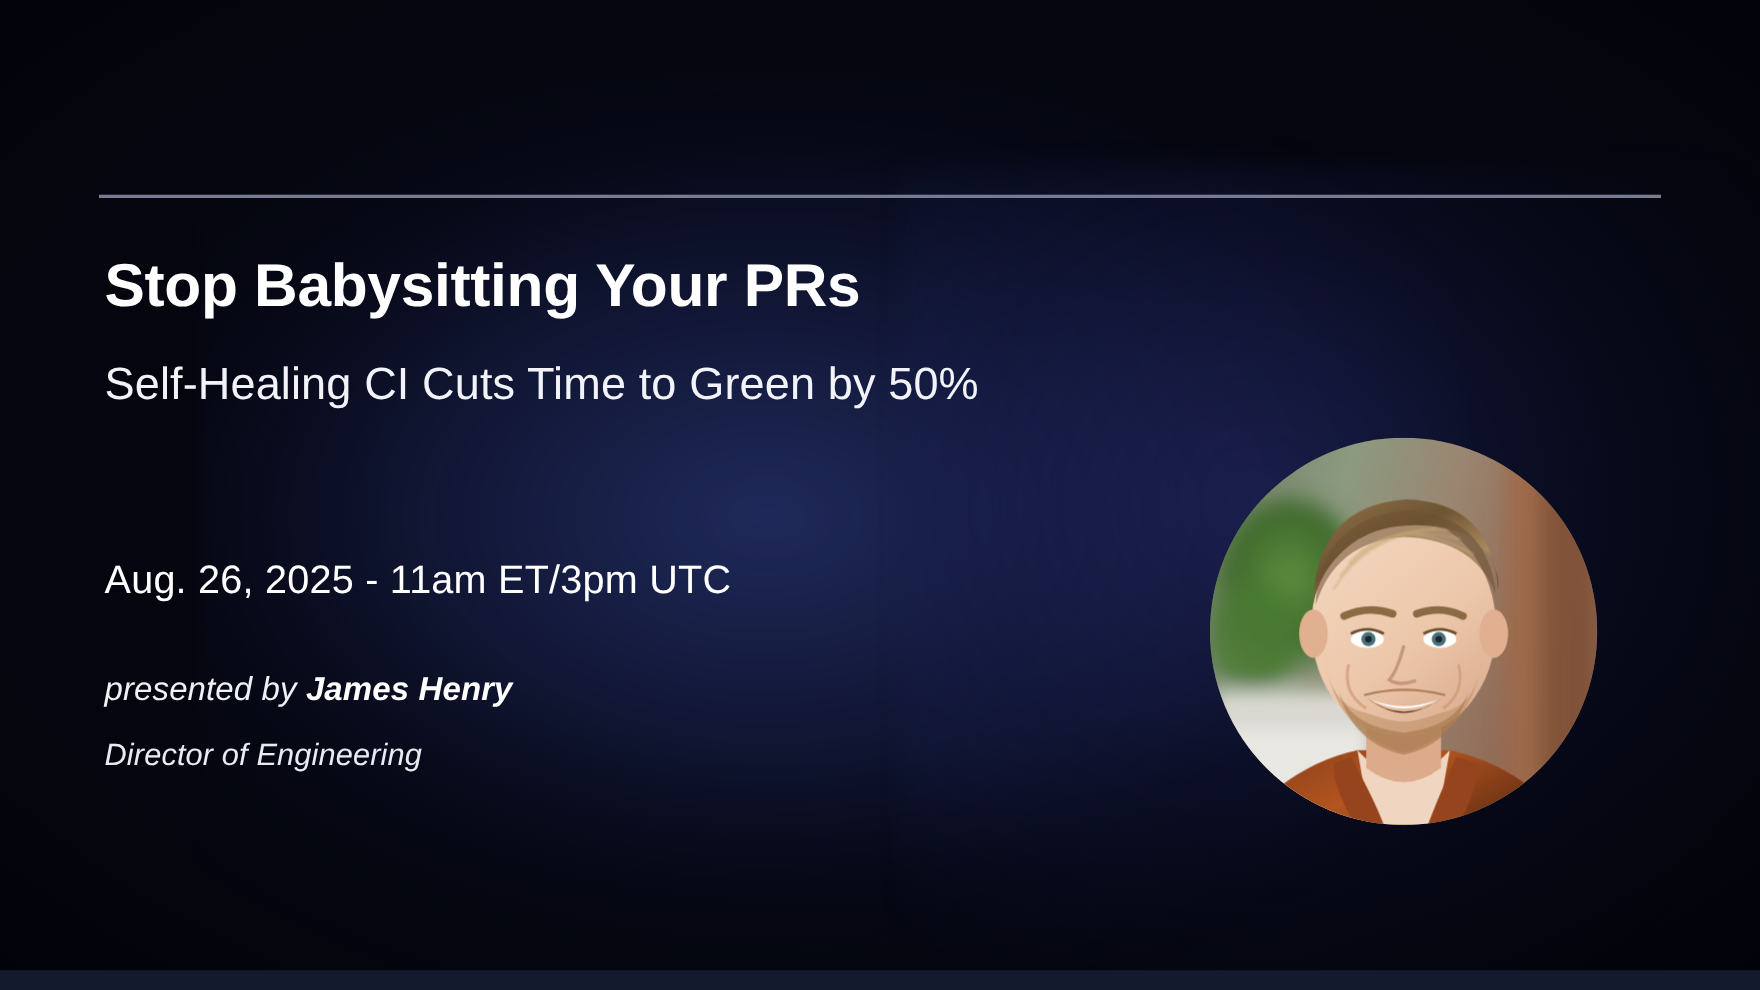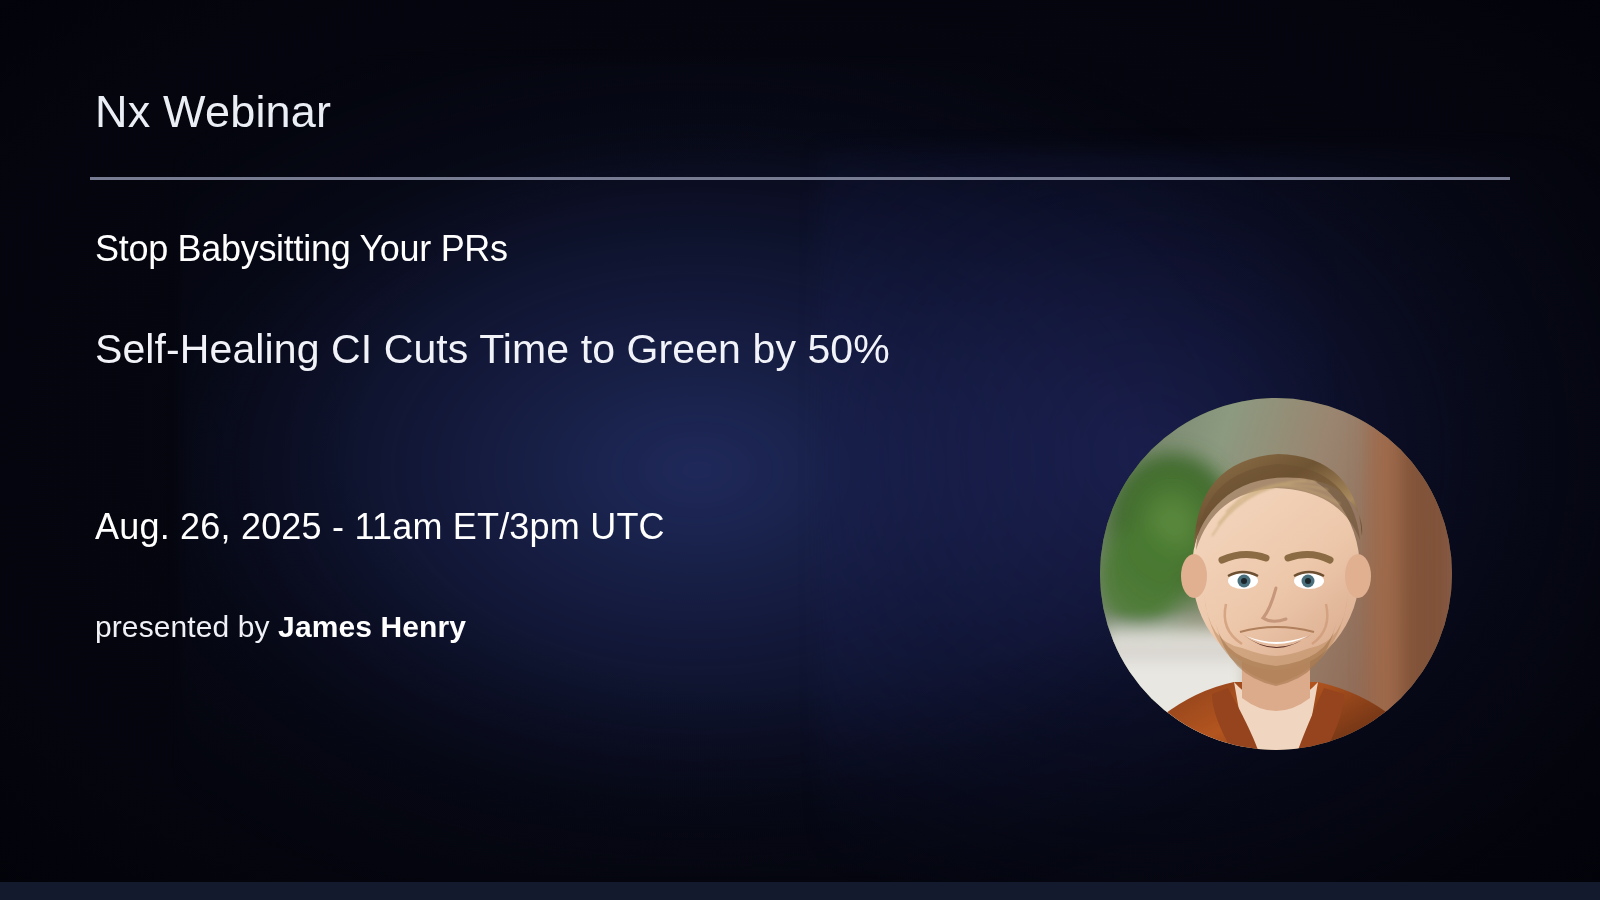--- a/index.html
+++ b/index.html
@@ -89,22 +89,22 @@
   .divider {
     position:absolute;
     left:-5px; top:177px;
     width:1420px; height:3px;
     background:#787c92;
   }
 
   .title {
     position:absolute;
     left:0; top:230px;
-    font-size:36px;
-    font-weight:400;
+    font-size:55px;
+    font-weight:700;
     color:#ffffff;
     letter-spacing:-0.3px;
     line-height:1.06;
     white-space:nowrap;
   }
 
   .subtitle {
     position:absolute;
     left:0; top:318px;
     width:1000px;
@@ -124,20 +124,21 @@
     letter-spacing:0.2px;
   }
 
   .presenter {
     position:absolute;
     left:0; top:610px;
     font-size:30px;
     font-weight:300;
     color:#f0f1f7;
     letter-spacing:0.1px;
+    font-style:italic;
   }
   .presenter .name {
     font-weight:700;
     color:#ffffff;
   }
 
   .role {
     position:absolute;
     left:0; top:670px;
     font-size:28px;
@@ -311,30 +312,30 @@
 
       <path d="M126 206 Q120 232 142 246" stroke="#cf9c7b" stroke-width="2.5" fill="none" opacity="0.8"></path>
       <path d="M226 206 Q232 232 212 246" stroke="#cf9c7b" stroke-width="2.5" fill="none" opacity="0.8"></path>
     </svg>
   </div>
 
   <div class="bottom-band"></div>
 
   <div class="content">
 
-    <div class="eyebrow">Nx Webinar</div>
 
     <div class="divider"></div>
 
     <h1 class="title">Stop Babysitting Your PRs</h1>
 
     <h2 class="subtitle">Self-Healing CI Cuts Time to Green by 50%</h2>
 
     <div class="datetime">Aug. 26, 2025 - 11am ET/3pm UTC</div>
 
     <div class="presenter">
       <span>presented by </span><span class="name">James Henry</span>
     </div>
 
+    <div class="role">Director of Engineering</div>
 
   </div>
 
 </div>
 
 </body></html>

